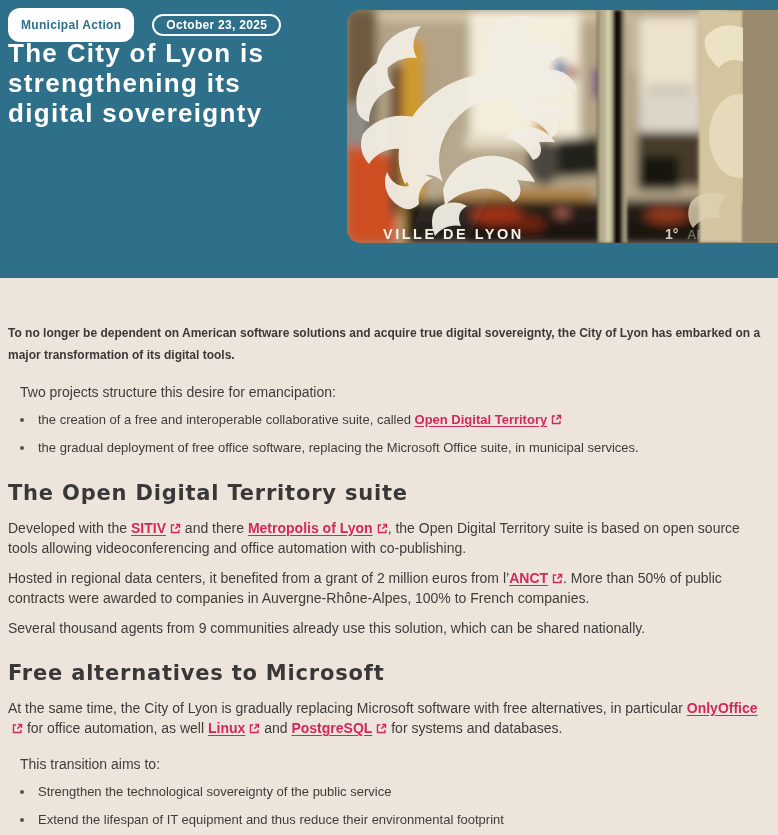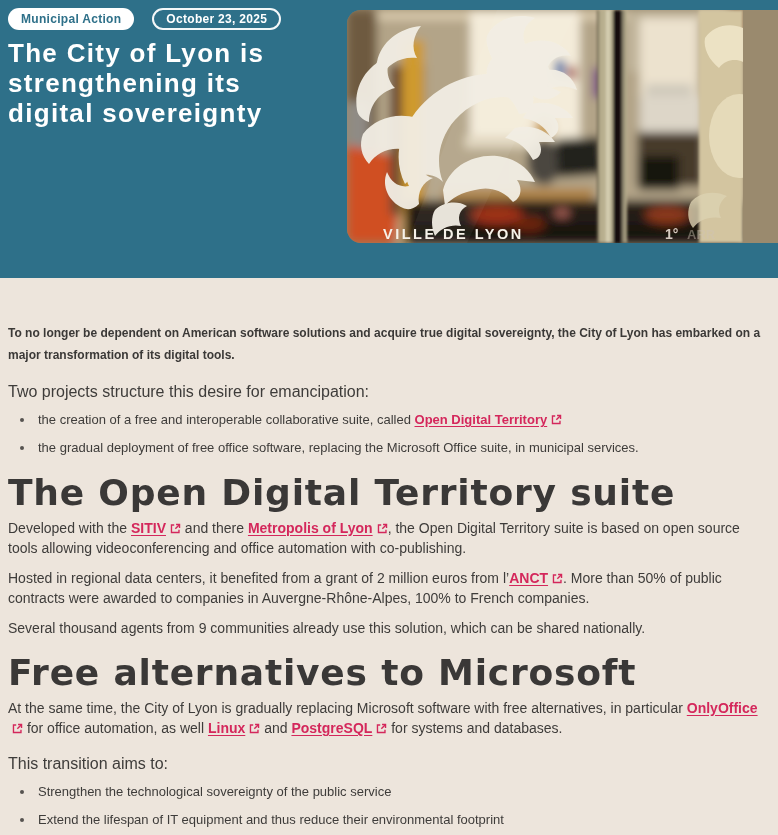--- a/index.html
+++ b/index.html
@@ -14,39 +14,39 @@
   body{
     width:778px;height:835px;overflow:hidden;
     background:var(--page-bg);
     color:var(--text-color);
     font-family:"Liberation Sans",sans-serif;
   }
   
   .hero{position:relative;height:278px;background:var(--header-bg);}
   .badges{position:absolute;top:8px;left:8px;display:flex;gap:18px;align-items:center;}
   .badge{font-size:12px;font-weight:700;border-radius:12px;white-space:nowrap;letter-spacing:.3px;}
-  .badge-cat{background:#ffffff;color:var(--header-bg);padding:4px 13px;}
+  .badge-cat{background:#ffffff;color:var(--header-bg);padding:10px 13px;}
   .badge-date{border:2px solid rgba(255,255,255,.95);color:#fff;padding:2px 12px;}
   .hero-title{
     position:absolute;left:8px;top:38px;width:326px;margin:0;
     color:#ffffff;font-family:Liberation Sans, sans-serif;
     font-size:26px;line-height:30px;font-weight:700;letter-spacing:1.3px;
   }
   .hero-photo{
     position:absolute;left:347px;top:10px;width:468px;height:233px;
     border-radius:14px;overflow:hidden;background:#9a8a6e;
   }
   
   .content{padding:0 8px;}
   p{margin:0;}
   .intro{margin-top:44px;font-size:12px;font-weight:700;line-height:22px;color:#3b3937;}
-  .lede{margin-top:16px;font-size:16px;line-height:20px;}
+  .lede{margin-top:16px;font-size:14px;line-height:20px;margin-left:12px;}
   .body-p{margin-top:10px;font-size:14px;line-height:20px;}
   h2{
-    margin:20px 0 0;font-size:36px;line-height:30px;font-weight:700;
+    margin:20px 0 0;font-size:21px;line-height:30px;font-weight:700;
     letter-spacing:.8px;color:var(--heading-color);
     font-family:"DejaVu Sans",sans-serif;
   }
   ul.dots{list-style:none;margin:8px 0 0;padding:0;}
   ul.dots li{position:relative;padding-left:30px;font-size:13px;line-height:20px;margin-top:8px;}
   ul.dots li:first-child{margin-top:0;}
   ul.dots li::before{
     content:"";position:absolute;left:12px;top:8px;width:4px;height:4px;
     border-radius:50%;background:#565350;
   }

